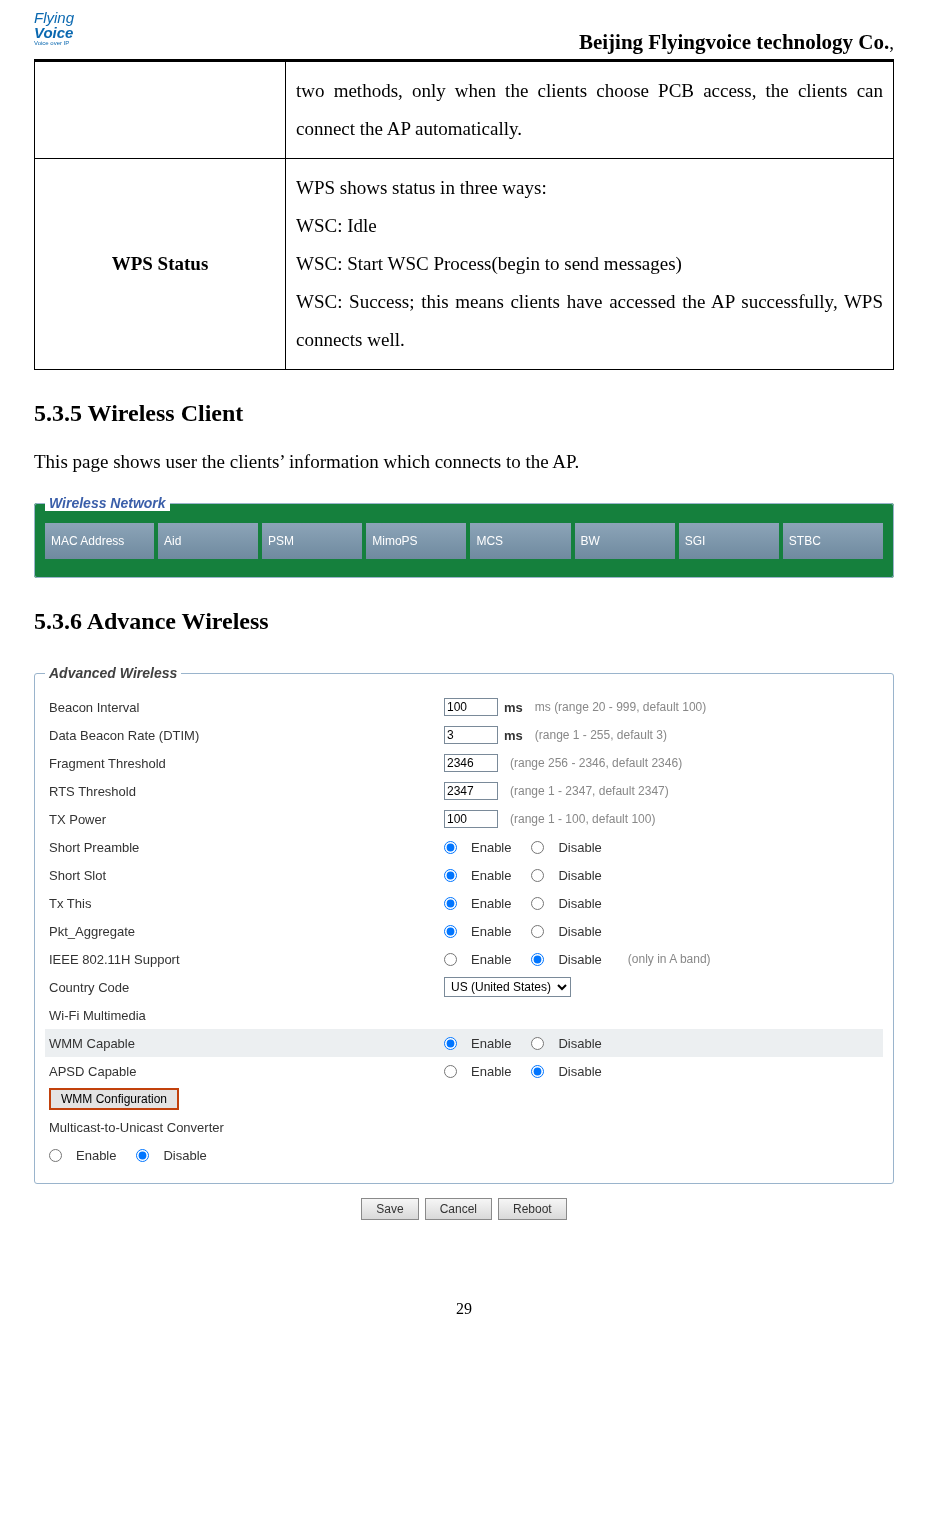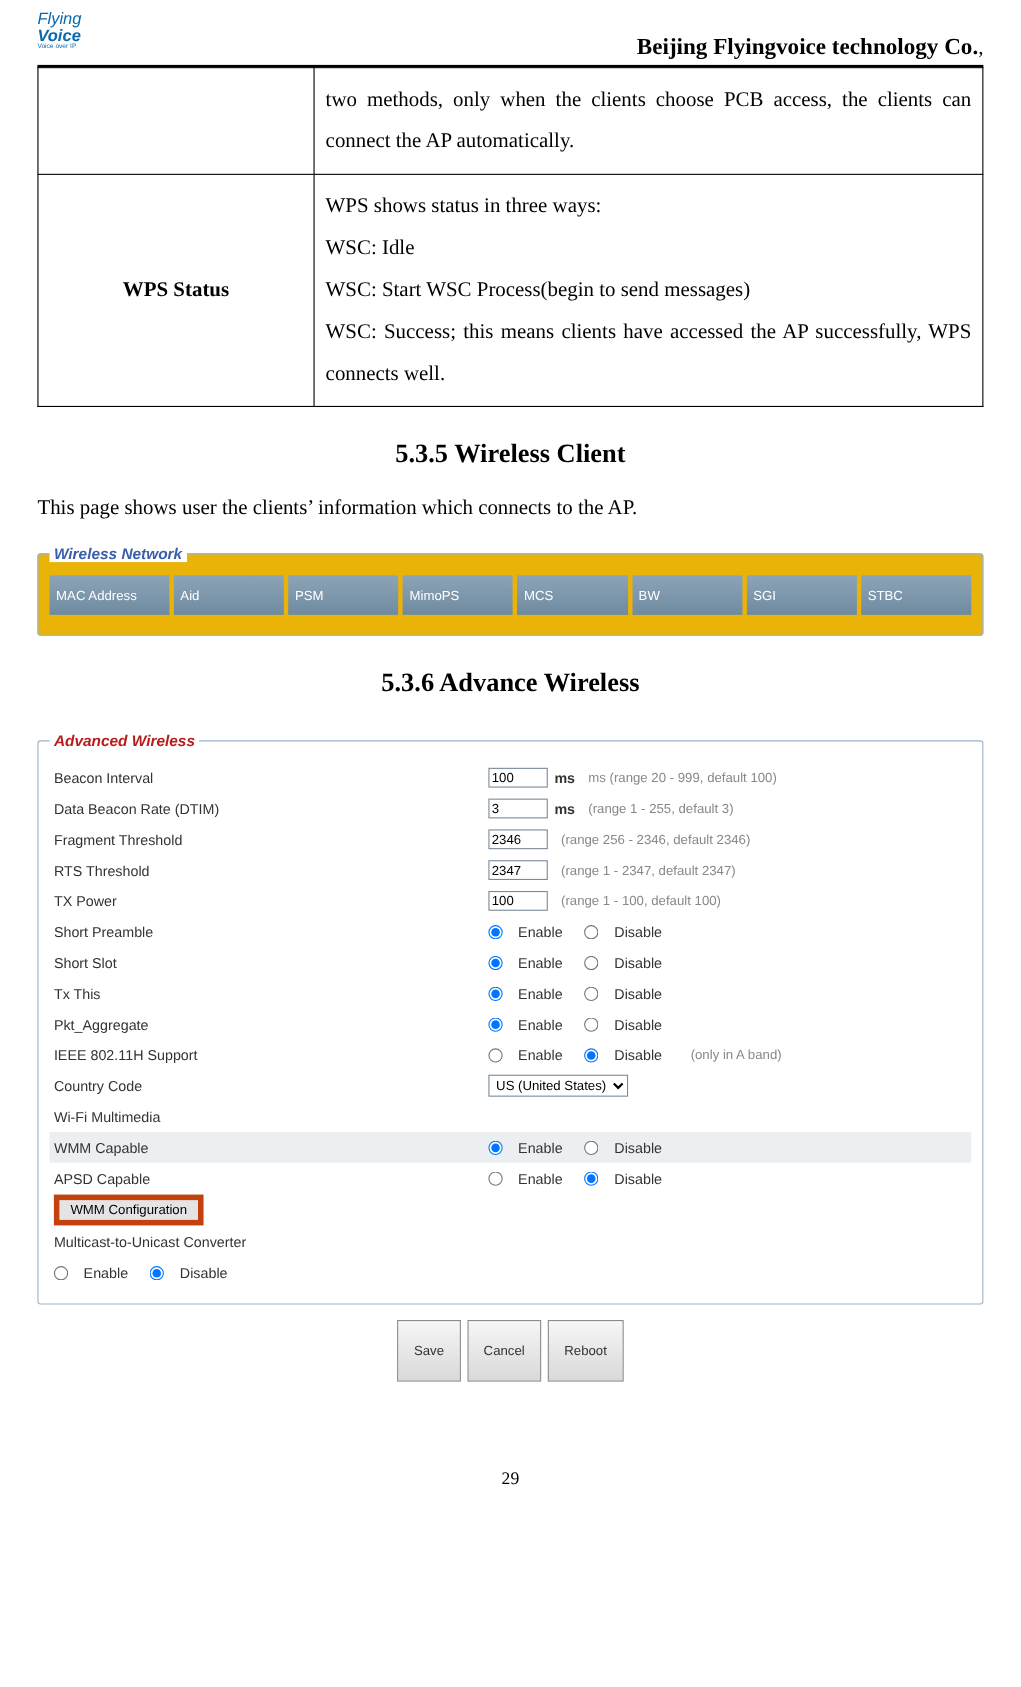--- a/index.html
+++ b/index.html
@@ -74,36 +74,35 @@
     width: 230px;
     vertical-align: middle;
   }
   table.doc-table td.justify {
     text-align: justify;
   }
   h3.section {
     font-size: 24px;
     font-weight: bold;
     margin: 30px 0 20px 0;
-    text-align: center;
   }
   p.body {
     font-size: 19px;
     line-height: 1.6;
     margin: 18px 0;
   }
   
   .wn-fieldset {
     border: 1px solid #9ab4cc;
     border-radius: 3px;
     padding: 18px 10px 18px 10px;
     margin: 0 0 0 0;
     font-family: Tahoma, Arial, sans-serif;
     position: relative;
-    background: #eab308;
+    background: #15803d;
   }
   .wn-legend {
     padding: 0 4px;
     color: #3a5ea9;
     font-weight: bold;
     font-size: 14px;
     font-style: italic;
     background: #fff;
   }
   .wn-header-row {
@@ -131,21 +130,21 @@
     border-radius: 3px;
     padding: 12px 10px 14px 10px;
     margin: 30px 0 10px 0;
     font-family: Tahoma, Arial, sans-serif;
     font-size: 13px;
     color: #333;
     background: #fff;
   }
   .aw-legend {
     padding: 0 4px;
-    color: #b91c1c;
+    color: #404040;
     font-weight: bold;
     font-size: 14px;
     font-style: italic;
     background: #fff;
   }
   .aw-row {
     display: flex;
     align-items: center;
     min-height: 26px;
     padding: 1px 4px;
@@ -189,33 +188,33 @@
     margin: 0;
   }
   .radio-pair label {
     font-size: 13px;
     margin-right: 14px;
   }
   button.wmm-btn {
     font-family: Arial, sans-serif;
     font-size: 12px;
     background: #e4e4e4;
-    border: 5px solid #c2410c;
+    border: 2px solid #c2410c;
     padding: 2px 10px;
   }
   .btn-row {
     display: flex;
     justify-content: center;
     gap: 6px;
     margin-top: 14px;
     font-family: Tahoma, Arial, sans-serif;
   }
   .btn-row button {
     font-size: 12px;
-    padding: 20px 14px;
+    padding: 3px 14px;
     background: linear-gradient(#f6f6f6, #d9d9d9);
     border: 1px solid #8a8a8a;
     color: #333;
   }
   .page-num {
     text-align: center;
     font-size: 16px;
     margin-top: 80px;
   }
 </style>

